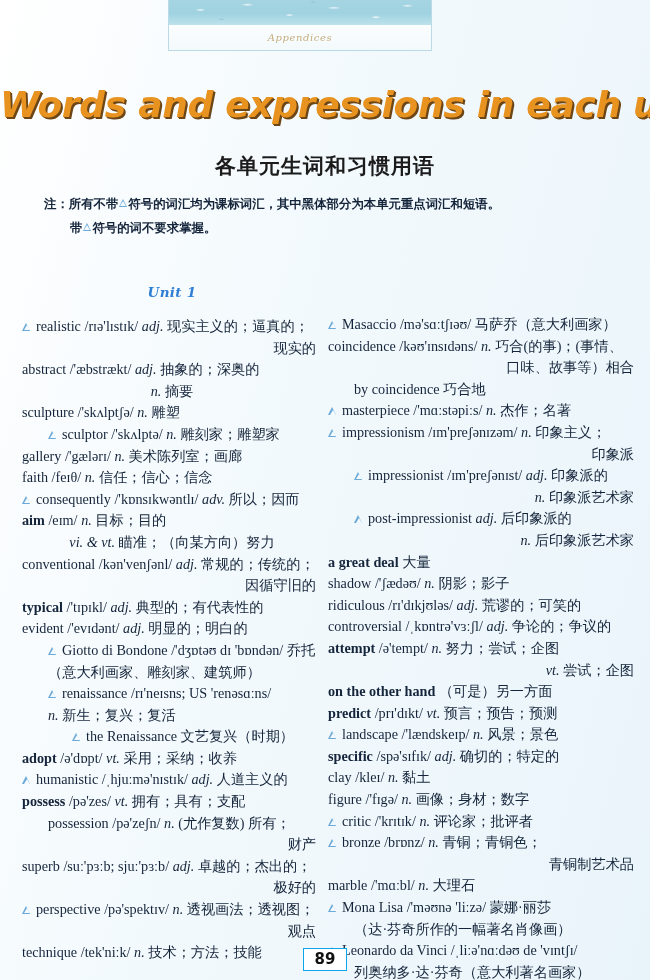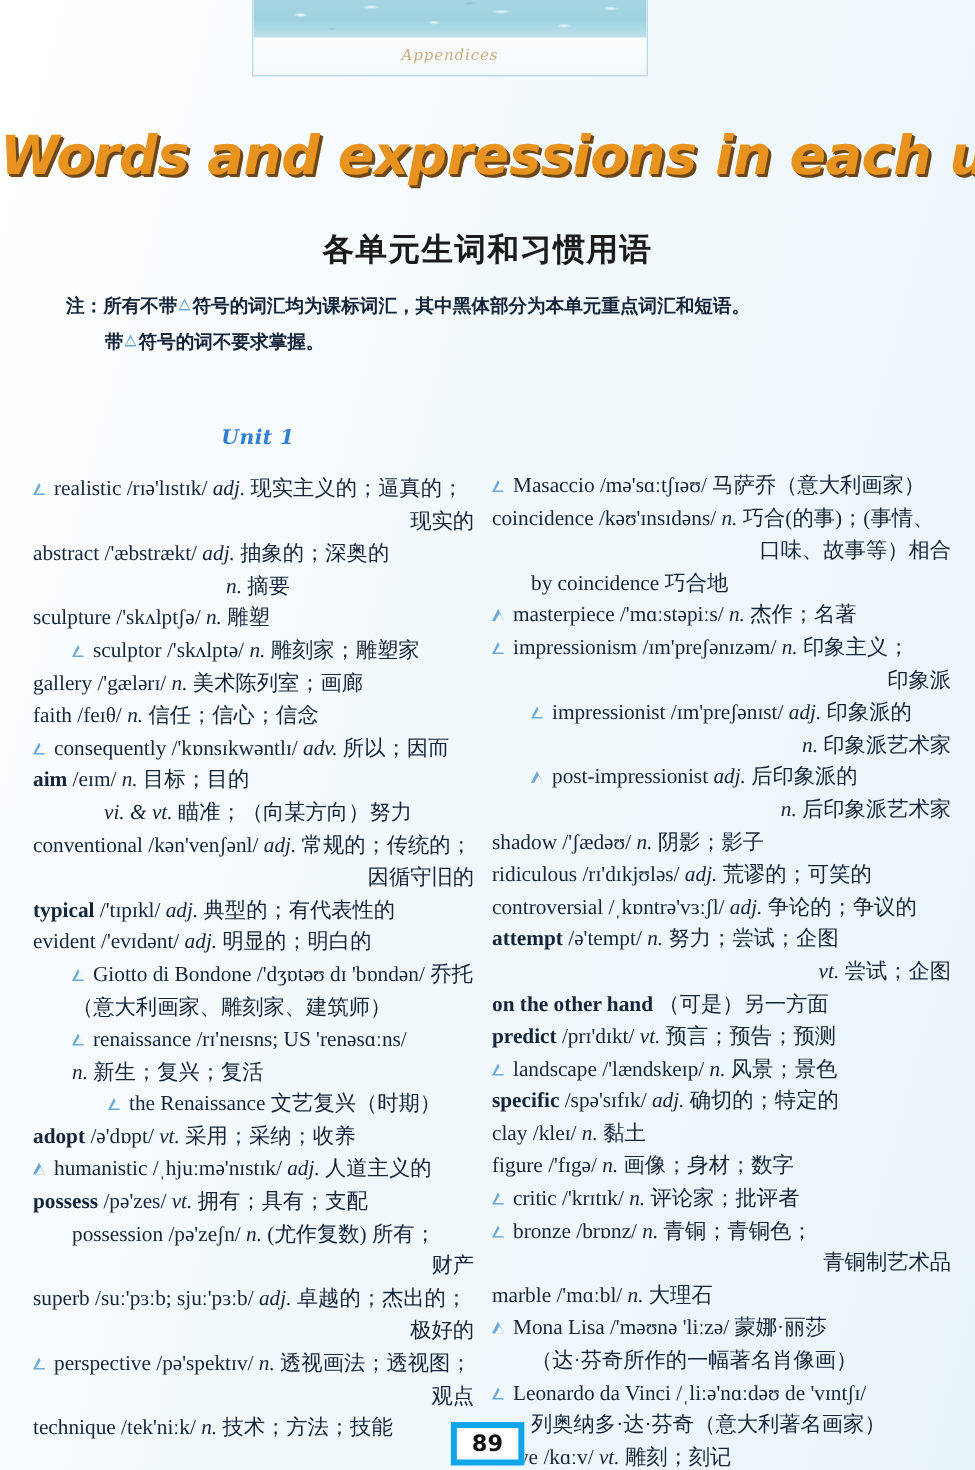--- a/index.html
+++ b/index.html
@@ -215,21 +215,21 @@
     transform: translateX(-50%);
     top: 948px;
     min-width: 44px;
     padding: 1px 10px 2px;
     text-align: center;
     font-family: "DejaVu Sans", sans-serif;
     font-weight: 700;
     font-size: 15px;
     color: #111;
     background: #ffffff;
-    border: 4px solid #0ea5e9;
+    border: 1px solid #0ea5e9;
   }
 </style>
 </head>
 <body>
 
 <div class="banner-wrap">
   <div class="banner">
     <div class="banner-water"></div>
     <div class="banner-label">Appendices</div>
   </div>
@@ -286,20 +286,21 @@
         <div class="entry lv0">coincidence <span class="ital ipa">/kəʊ'ɪnsɪdəns/</span> <span class="pos">n.</span> 巧合(的事)；(事情、</div>
         <div class="entry lv0 cont">口味、故事等）相合</div>
         <div class="entry lv1">by coincidence 巧合地</div>
         <div class="entry lv0"><span class="tri"></span>masterpiece <span class="ital ipa">/'mɑːstəpiːs/</span> <span class="pos">n.</span> 杰作；名著</div>
         <div class="entry lv0"><span class="tri"></span>impressionism <span class="ital ipa">/ɪm'preʃənɪzəm/</span> <span class="pos">n.</span> 印象主义；</div>
         <div class="entry lv0 cont">印象派</div>
         <div class="entry lv1"><span class="tri"></span>impressionist <span class="ital ipa">/ɪm'preʃənɪst/</span> <span class="pos">adj.</span> 印象派的</div>
         <div class="entry lv0 cont"><span class="pos">n.</span> 印象派艺术家</div>
         <div class="entry lv1"><span class="tri"></span>post-impressionist  <span class="pos">adj.</span> 后印象派的</div>
         <div class="entry lv0 cont"><span class="pos">n.</span> 后印象派艺术家</div>
+        <div class="entry lv0"><span class="bold">a great deal</span> 大量</div>
         <div class="entry lv0">shadow <span class="ital ipa">/'ʃædəʊ/</span> <span class="pos">n.</span> 阴影；影子</div>
         <div class="entry lv0">ridiculous <span class="ital ipa">/rɪ'dɪkjʊləs/</span> <span class="pos">adj.</span> 荒谬的；可笑的</div>
         <div class="entry lv0">controversial <span class="ital ipa">/ˌkɒntrə'vɜːʃl/</span> <span class="pos">adj.</span> 争论的；争议的</div>
         <div class="entry lv0"><span class="bold">attempt</span> <span class="ital ipa">/ə'tempt/</span> <span class="pos">n.</span> 努力；尝试；企图</div>
         <div class="entry lv0 cont"><span class="pos">vt.</span> 尝试；企图</div>
         <div class="entry lv0"><span class="bold">on the other hand</span> （可是）另一方面</div>
         <div class="entry lv0"><span class="bold">predict</span> <span class="ital ipa">/prɪ'dɪkt/</span> <span class="pos">vt.</span> 预言；预告；预测</div>
         <div class="entry lv0"><span class="tri"></span>landscape <span class="ital ipa">/'lændskeɪp/</span> <span class="pos">n.</span> 风景；景色</div>
         <div class="entry lv0"><span class="bold">specific</span> <span class="ital ipa">/spə'sɪfɪk/</span> <span class="pos">adj.</span> 确切的；特定的</div>
         <div class="entry lv0">clay <span class="ital ipa">/kleɪ/</span> <span class="pos">n.</span> 黏土</div>

